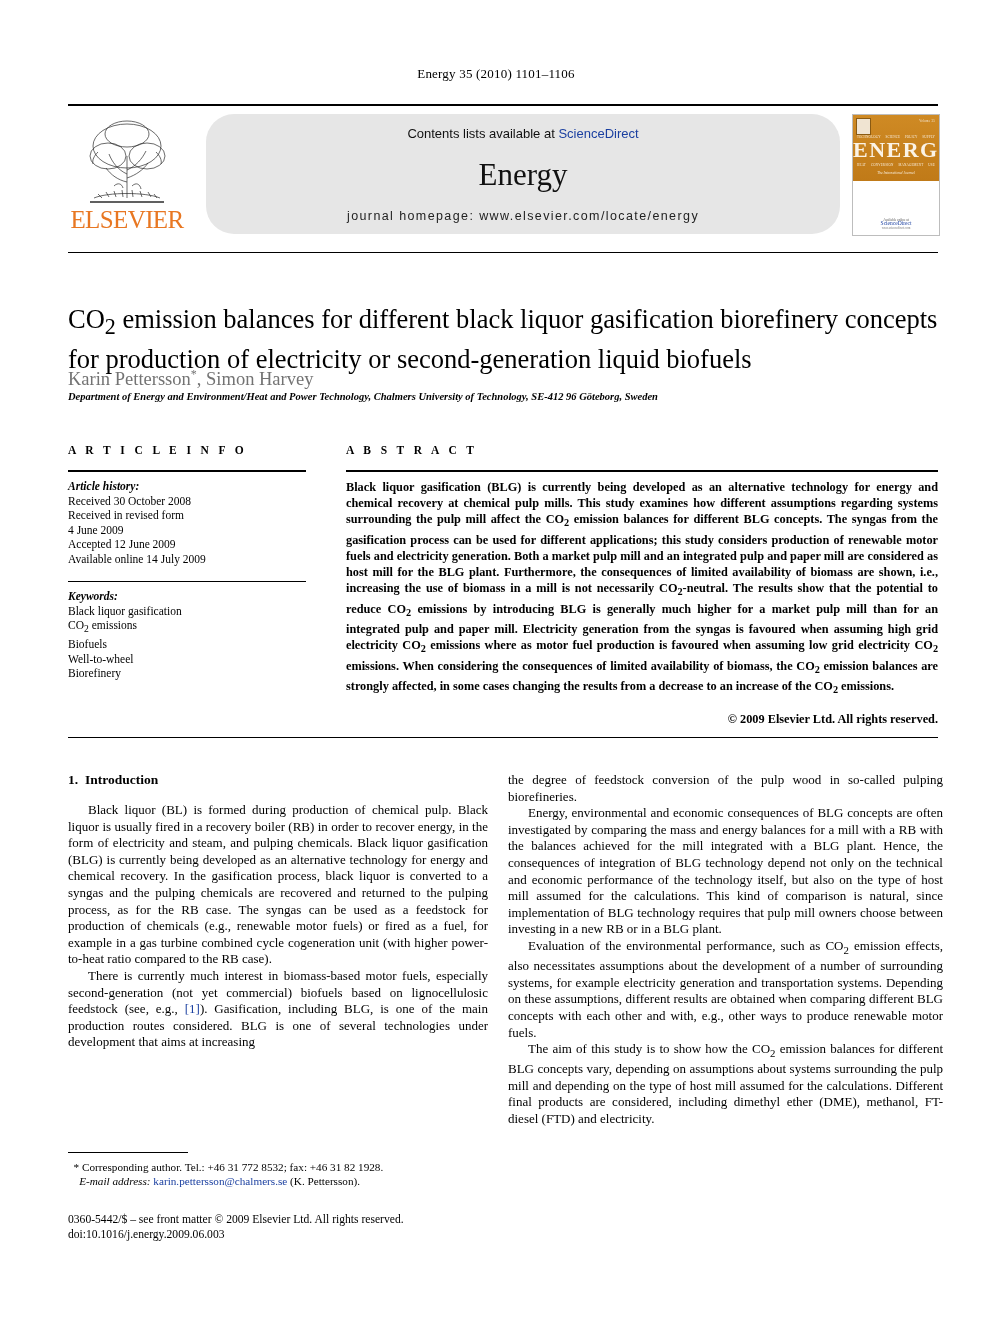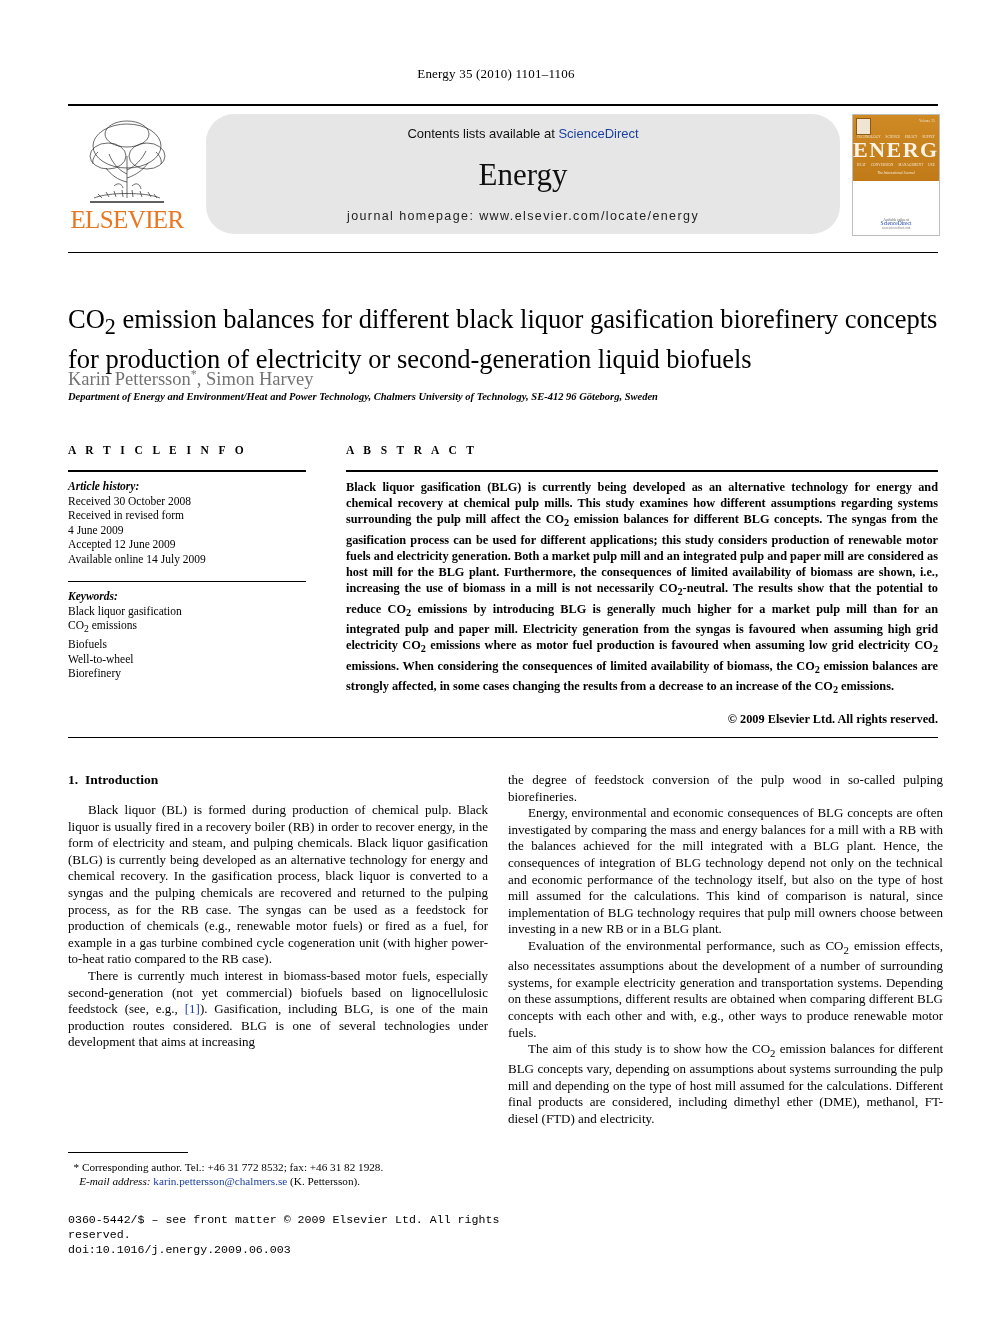--- a/index.html
+++ b/index.html
@@ -348,21 +348,20 @@
   .mail-link { color: #1a3fa0; }
 
   
   .imprint {
     position: absolute;
     top: 1212px;
     left: 68px;
     width: 470px;
     font-size: 11.6px;
     line-height: 15px;
-    font-family: Liberation Mono, monospace;
   }
 </style>
 </head>
 <body>
 
 <div class="page">
 
   <div class="running-head">Energy 35 (2010) 1101–1106</div>
 
   <div class="masthead">

